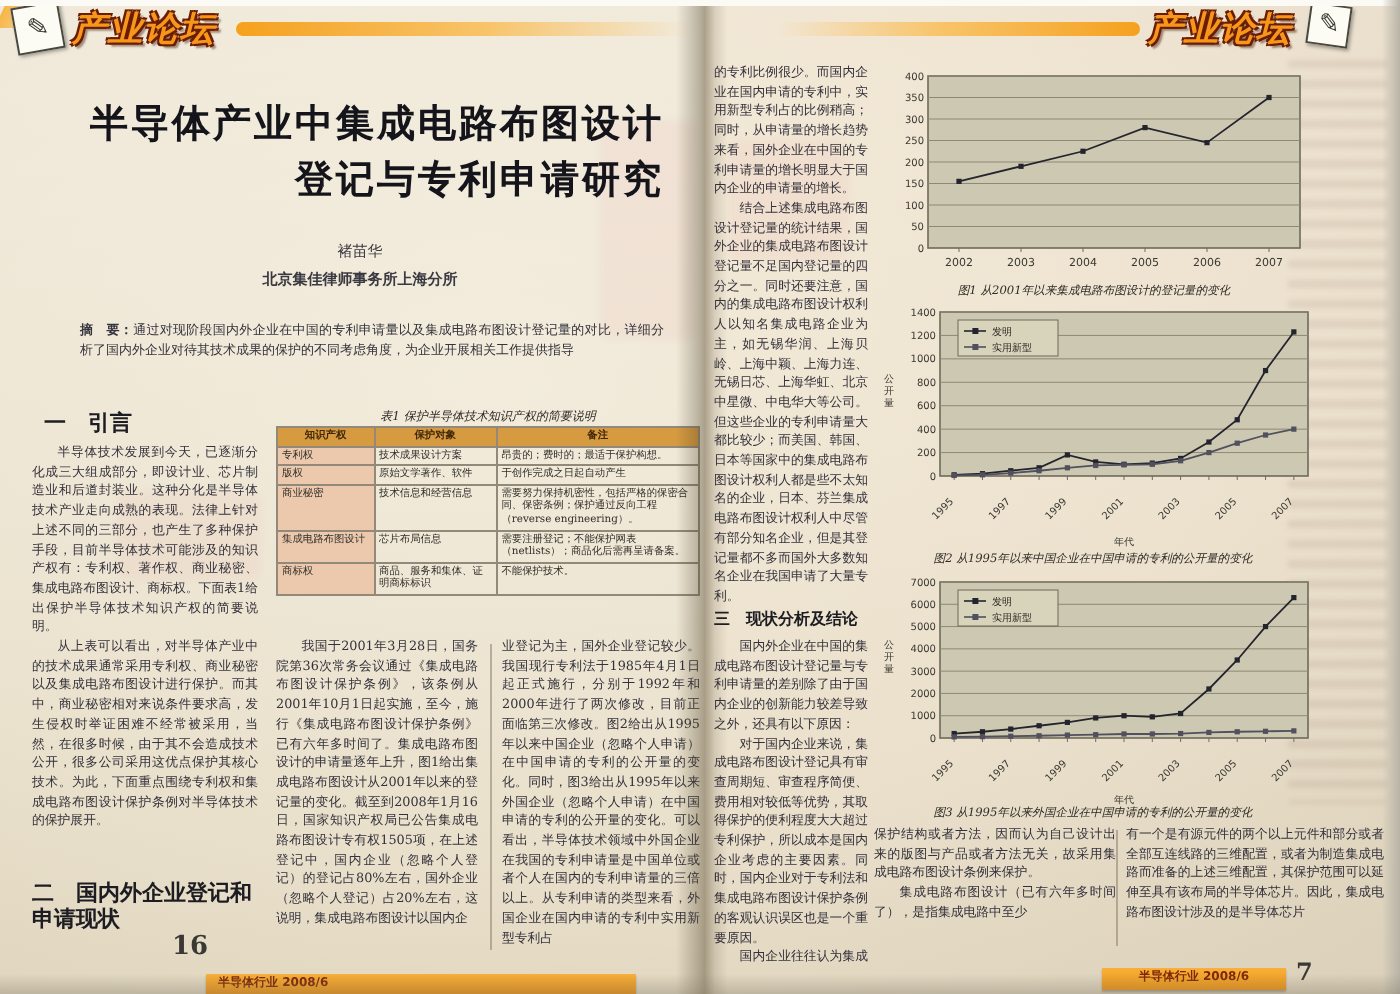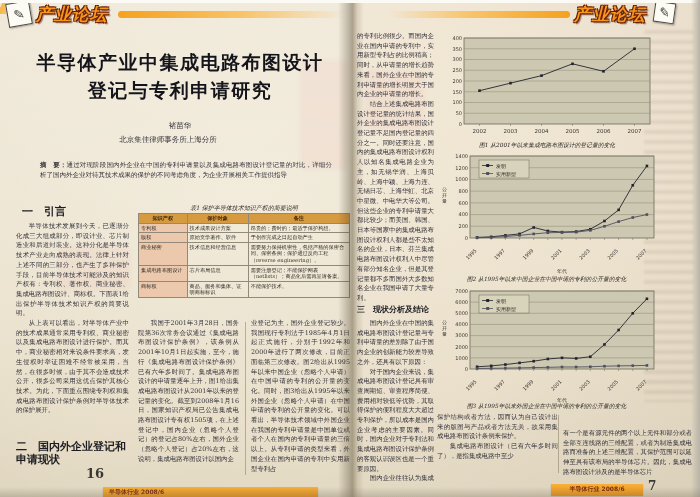--- a/index.html
+++ b/index.html
@@ -16,21 +16,21 @@
   .blob{background:rgba(232,140,140,.09);filter:blur(2px);border-radius:6px;}
   .logo{font-style:italic;font-weight:bold;font-size:17px;letter-spacing:1px;color:#f6971c;
     text-shadow:1px 1px 0 #6b1d04,-1px 1px 0 #6b1d04,1px -1px 0 #6b1d04,-1px -1px 0 #6b1d04,2px 2px 1px rgba(60,20,0,.45);}
   .swoosh{height:7px;border-radius:4px;}
   .swoosh.l{background:linear-gradient(90deg,#f5a11e,#f8c46a 55%,rgba(250,222,170,0));}
   .swoosh.r{background:linear-gradient(270deg,#f5a11e,#f8c46a 55%,rgba(250,222,170,0));}
   .pencil-icon{width:22px;height:22px;background:#fcfbf4;border:1.5px solid #49483f;transform:rotate(-10deg);
     box-shadow:1px 1px 2px rgba(0,0,0,.35);display:flex;align-items:center;justify-content:center;}
   .pencil-icon span{font-size:13px;color:#3a3a33;}
   .wedge{width:30px;height:12px;background:linear-gradient(90deg,#f8b545,rgba(248,181,69,0));transform:skewX(-25deg);}
-  .title{font-weight:bold;font-size:19px;line-height:28px;color:#14141a;text-align:center;letter-spacing:1.5px;}
+  .title{font-weight:bold;font-size:19px;line-height:28px;color:#14141a;text-align:right;letter-spacing:1.5px;}
   .byline{font-family:"DejaVu Serif",serif;font-size:7.5px;color:#3a3840;text-align:center;}
   .abstract{font-family:"DejaVu Serif",serif;font-size:6.5px;line-height:10px;color:#35333c;text-align:justify;}
   .abstract b{font-family:"DejaVu Sans",sans-serif;}
   .sec-h{font-weight:bold;color:#1c1c22;font-size:11px;line-height:13px;}
   .body-txt{font-family:"DejaVu Serif",serif;font-size:6.4px;line-height:9.7px;color:#33313b;text-align:justify;overflow:hidden;}
   .body-txt p{margin:0;text-indent:2em;}
   .tbl-cap{font-family:"DejaVu Serif",serif;font-style:italic;font-size:6px;color:#2e2a26;text-align:center;}
   table.ip{border-collapse:collapse;width:212px;table-layout:fixed;}
   table.ip td,table.ip th{border:0.6px solid #92897a;font-size:5.2px;line-height:6.6px;padding:1px 2px;
     font-family:"DejaVu Serif",serif;color:#322f2a;vertical-align:top;text-align:left;font-weight:normal;}
@@ -67,21 +67,21 @@
   <div class="abs logo" style="left:574px;top:3px;">产业论坛</div>
   <div class="abs pencil-icon" style="left:654px;top:2px;width:19px;height:19px;transform:rotate(8deg);">
     <span>✎</span>
   </div>
 
   <div class="abs title" style="left:28px;top:48px;width:304px;">
     <div>半导体产业中集成电路布图设计</div>
     <div>登记与专利申请研究</div>
   </div>
   <div class="abs byline" style="left:28px;top:121px;width:304px;">褚苗华</div>
-  <div class="abs byline" style="left:16px;top:135px;width:304px;">北京集佳律师事务所上海分所</div>
+  <div class="abs byline" style="left:28px;top:135px;width:304px;font-weight:bold;">北京集佳律师事务所上海分所</div>
 
   <div class="abs abstract" style="left:40px;top:160px;width:292px;">
     <div><b>摘　要：</b><span>通过对现阶段国内外企业在中国的专利申请量以及集成电路布图设计登记量的对比，详细分析了国内外企业对待其技术成果的保护的不同考虑角度，为企业开展相关工作提供指导</span></div>
   </div>
 
   <div class="abs sec-h" style="left:22px;top:205px;">一　引言</div>
   <div class="abs body-txt" style="left:16px;top:222px;width:113px;height:216px;">
     <p>半导体技术发展到今天，已逐渐分化成三大组成部分，即设计业、芯片制造业和后道封装业。这种分化是半导体技术产业走向成熟的表现。法律上针对上述不同的三部分，也产生了多种保护手段，目前半导体技术可能涉及的知识产权有：专利权、著作权、商业秘密、集成电路布图设计、商标权。下面表1给出保护半导体技术知识产权的简要说明。</p>
     <p>从上表可以看出，对半导体产业中的技术成果通常采用专利权、商业秘密以及集成电路布图设计进行保护。而其中，商业秘密相对来说条件要求高，发生侵权时举证困难不经常被采用，当然，在很多时候，由于其不会造成技术公开，很多公司采用这优点保护其核心技术。为此，下面重点围绕专利权和集成电路布图设计保护条例对半导体技术的保护展开。</p>
   </div>
@@ -346,21 +346,21 @@
       <text x="128" y="114.5" text-anchor="middle" font-size="5" fill="#3a3832">年代</text>
     </svg>
   <div class="abs figcap" style="left:424px;top:402px;width:245px;">图3 从1995年以来外国企业在中国申请的专利的公开量的变化</div>
 
   <div class="abs body-txt" style="left:437px;top:413px;width:121px;height:64px;">
     <p style="text-indent:0;">保护结构或者方法，因而认为自己设计出来的版图与产品或者方法无关，故采用集成电路布图设计条例来保护。</p>
     <p>集成电路布图设计（已有六年多时间了），是指集成电路中至少</p>
   </div>
   <div class="abs colrule" style="left:558px;top:415px;height:58px;"></div>
   <div class="abs body-txt" style="left:563px;top:413px;width:129px;height:64px;">
-    <p style="text-indent:0;margin-top:16px;">有一个是有源元件的两个以上元件和部分或者全部互连线路的三维配置，或者为制造集成电路而准备的上述三维配置，其保护范围可以延伸至具有该布局的半导体芯片。因此，集成电路布图设计涉及的是半导体芯片</p>
+    <p style="text-indent:0;">有一个是有源元件的两个以上元件和部分或者全部互连线路的三维配置，或者为制造集成电路而准备的上述三维配置，其保护范围可以延伸至具有该布局的半导体芯片。因此，集成电路布图设计涉及的是半导体芯片</p>
   </div>
 
   <div class="abs badge" style="left:551px;top:484px;width:92px;height:11px;text-align:center;">半导体行业 2008/6</div>
   <div class="abs pagenum" style="left:648px;top:479px;font-size:12px;">7</div>
 
   <div class="abs gutter"></div>
   <div class="abs edge-top"></div>
   <div class="abs edge-right"></div>
   <div class="abs edge-bottom"></div>
 </div>

